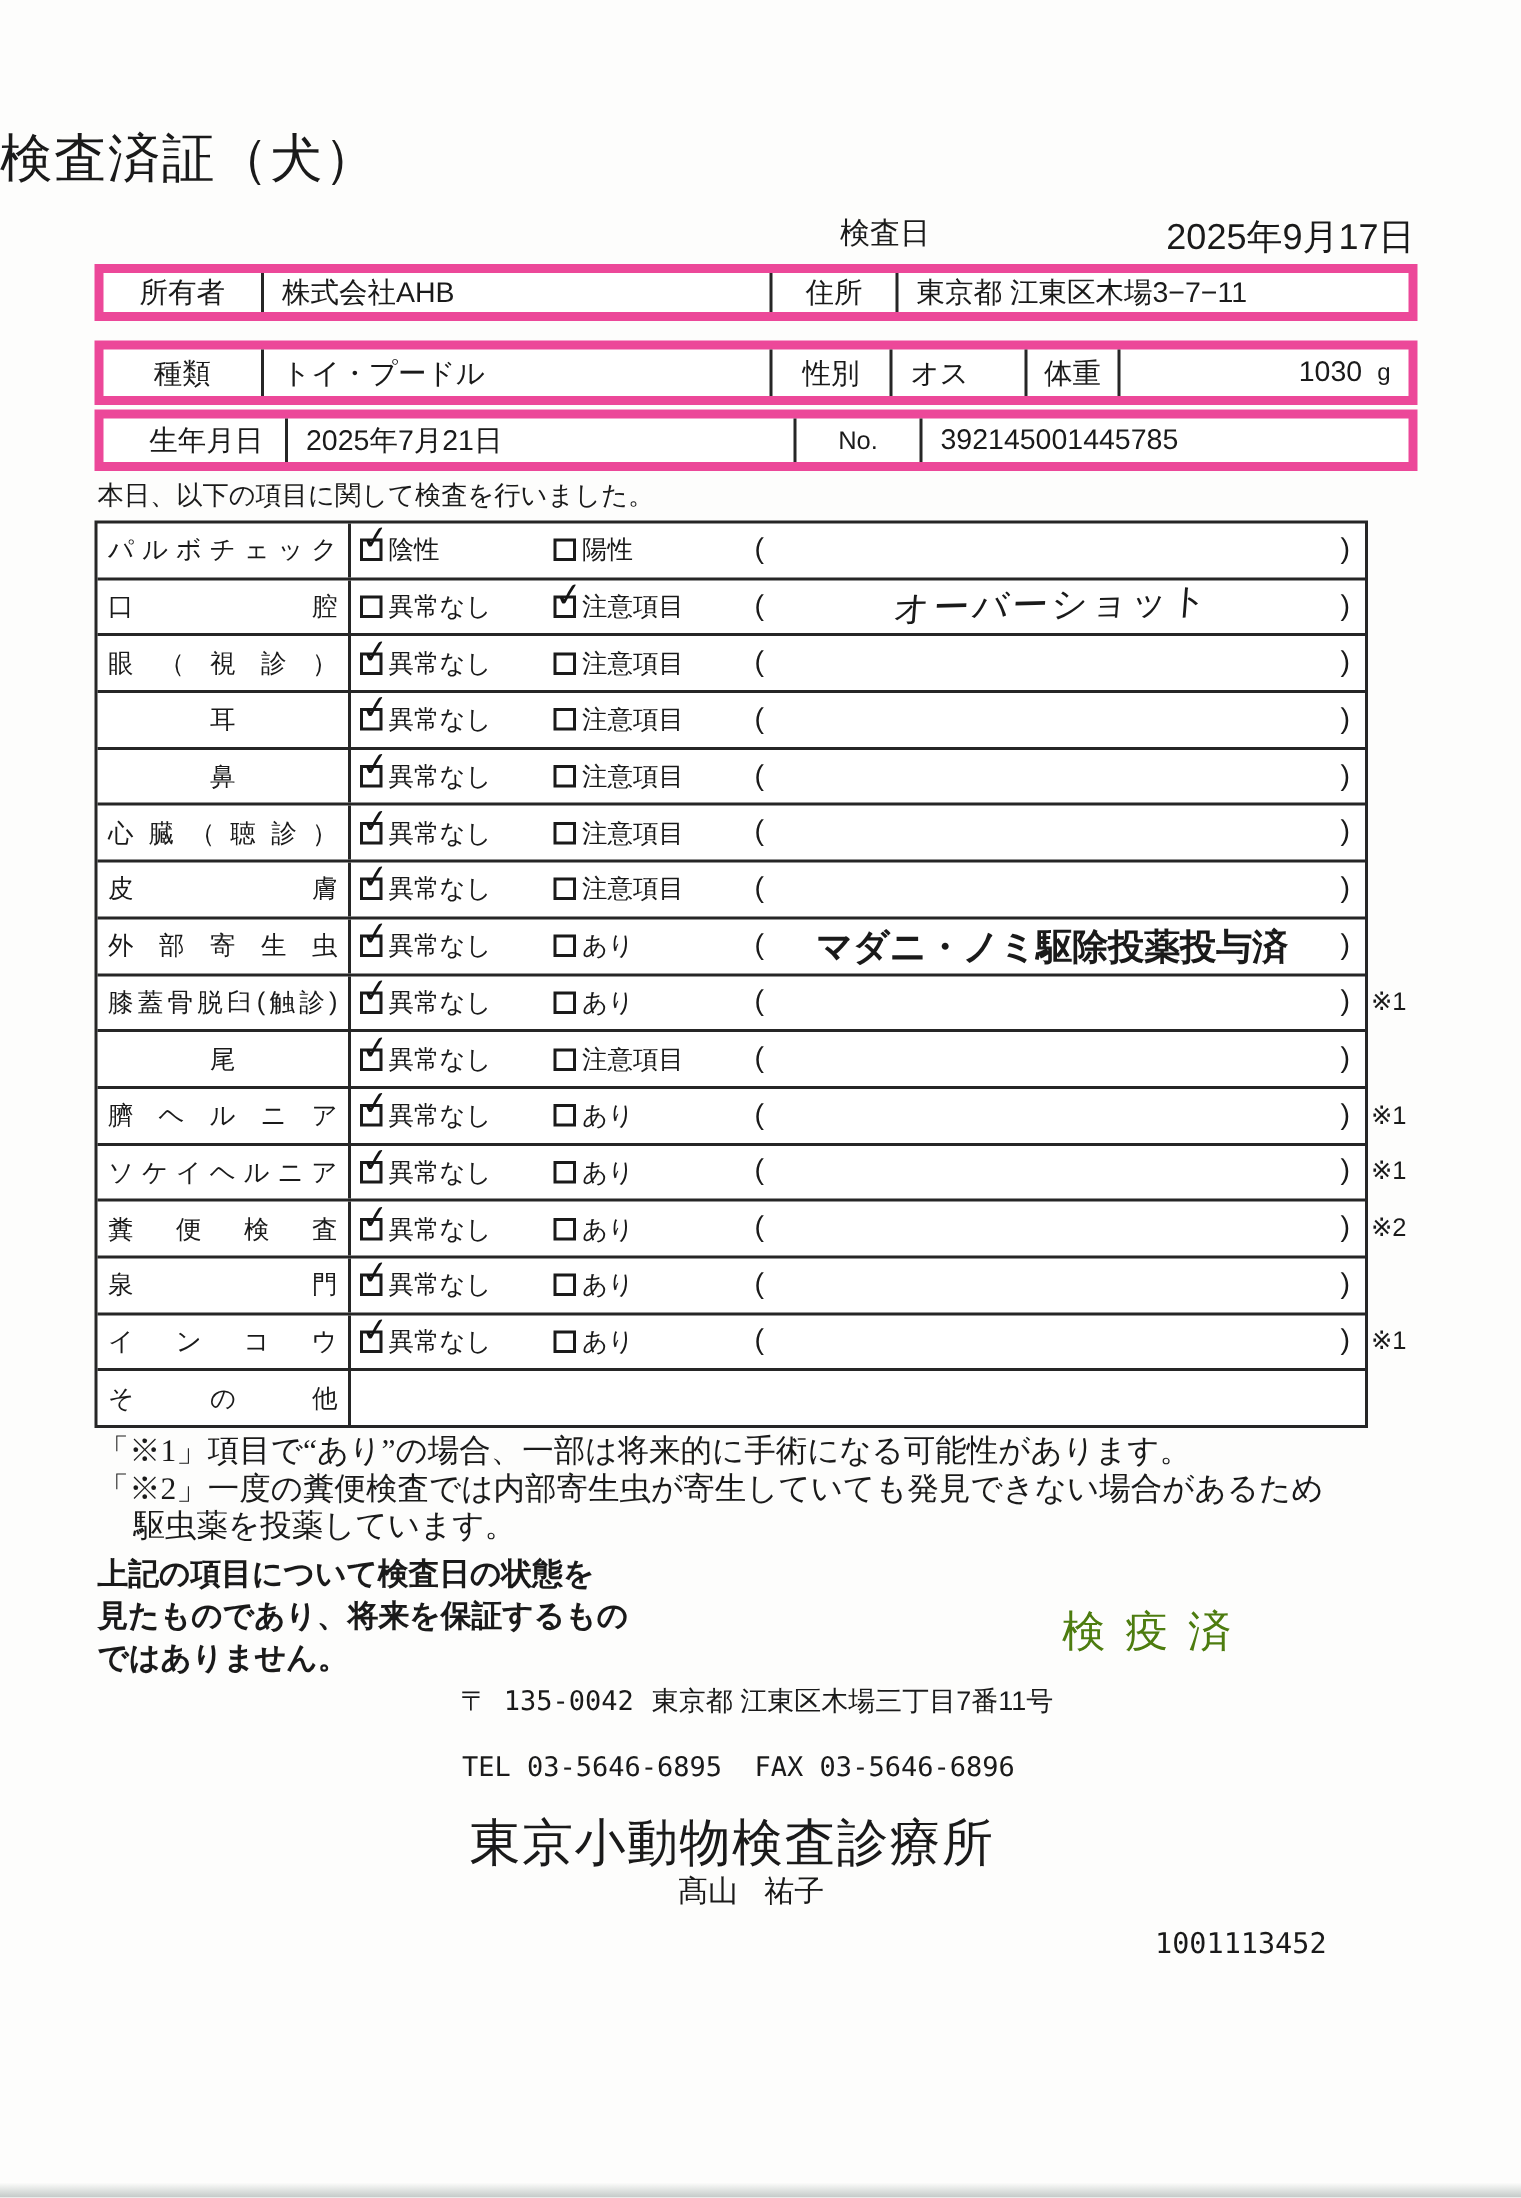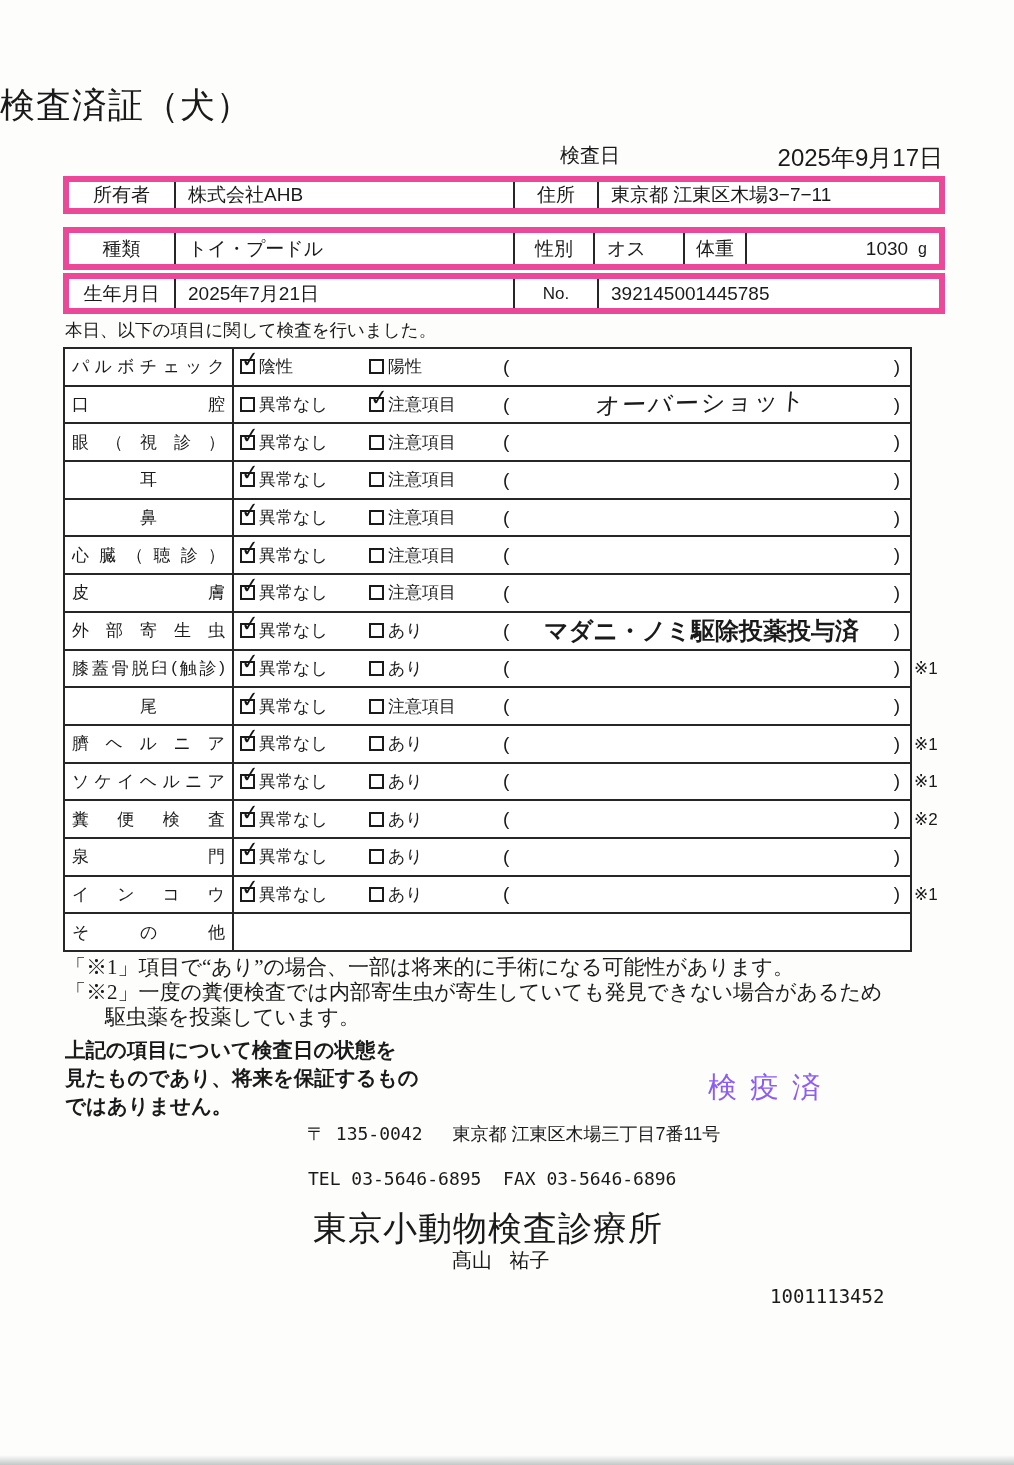--- a/index.html
+++ b/index.html
@@ -17,21 +17,21 @@
     margin:0;text-align:left;
     font-size:35px;font-weight:400;letter-spacing:1px;
   }
   .date-row{position:absolute;top:142px;left:63px;width:882px;height:26px;}
   .date-label{position:absolute;left:497px;top:0;font-size:20px;}
   .date-value{position:absolute;right:2px;top:0;font-size:24px;}
 
   .hbox{position:absolute;left:63px;width:882px;display:flex;border:6px solid #ec4899;box-sizing:border-box;background:#fff;}
   .rowA{top:176px;height:38px;}
   .rowB{top:227px;height:43px;}
-  .rowC{top:273px;height:41px;}
+  .rowC{top:273px;height:41px;padding-left:16px;}
   .hcell{display:flex;align-items:center;box-sizing:border-box;border-left:2px solid #262626;font-size:19px;overflow:hidden;}
   .hcell:first-child{border-left:none;}
   .hlab{justify-content:center;}
   .hval{padding-left:12px;}
   .w105{width:105px;flex:none;}
   .w339{width:339px;flex:none;}
   .w84{width:84px;flex:none;}
   .w80{width:80px;flex:none;}
   .w90{width:90px;flex:none;}
   .w62{width:62px;flex:none;}
@@ -79,31 +79,31 @@
     font-size:24px;letter-spacing:2px;
     transform:rotate(-1.5deg) skewX(-6deg) translateY(-2px);
   }
   .note.printed{font-size:24px;font-weight:600;}
   .refmark{
     position:absolute;right:-44px;top:50%;transform:translateY(-50%);
     font-size:17px;width:40px;text-align:left;
   }
 
   .footnotes{position:absolute;top:955px;left:65px;font-size:21px;line-height:25px;font-family:Liberation Serif, serif;}
-  .footnotes .indent{margin-left:40px;}
+  .footnotes .indent{margin-left:24px;}
 
   .disclaimer{position:absolute;top:1036px;left:65px;font-size:20.5px;font-weight:700;line-height:28px;}
 
   .stamp{
     position:absolute;top:1068px;left:708px;
-    font-size:29px;letter-spacing:13px;font-weight:500;color:#8b5cf6;
+    font-size:29px;letter-spacing:13px;font-weight:500;color:#4d7c0f;
   }
 
   .addr-line{position:absolute;top:1122px;left:307px;font-size:18px;display:flex;align-items:baseline;}
-  .addr-line .mono{margin-right:30px;}
+  .addr-line .mono{margin-right:12px;}
   .mono{font-family:"DejaVu Sans Mono","Liberation Mono",monospace;}
   .tel-line{position:absolute;top:1168px;left:308px;font-size:18px;white-space:pre;}
   .clinic-name{position:absolute;top:1206px;left:313px;font-size:34px;font-weight:500;letter-spacing:1px;}
   .vet-name{position:absolute;top:1247px;left:452px;font-size:20px;word-spacing:12px;}
   .doc-code{position:absolute;top:1285px;left:770px;font-size:19px;}
 
   .scan-edge{
     position:absolute;left:0;bottom:0;width:100%;height:10px;
     background:linear-gradient(to bottom,rgba(190,196,194,0) 0%,#c3c9c7 100%);
   }

